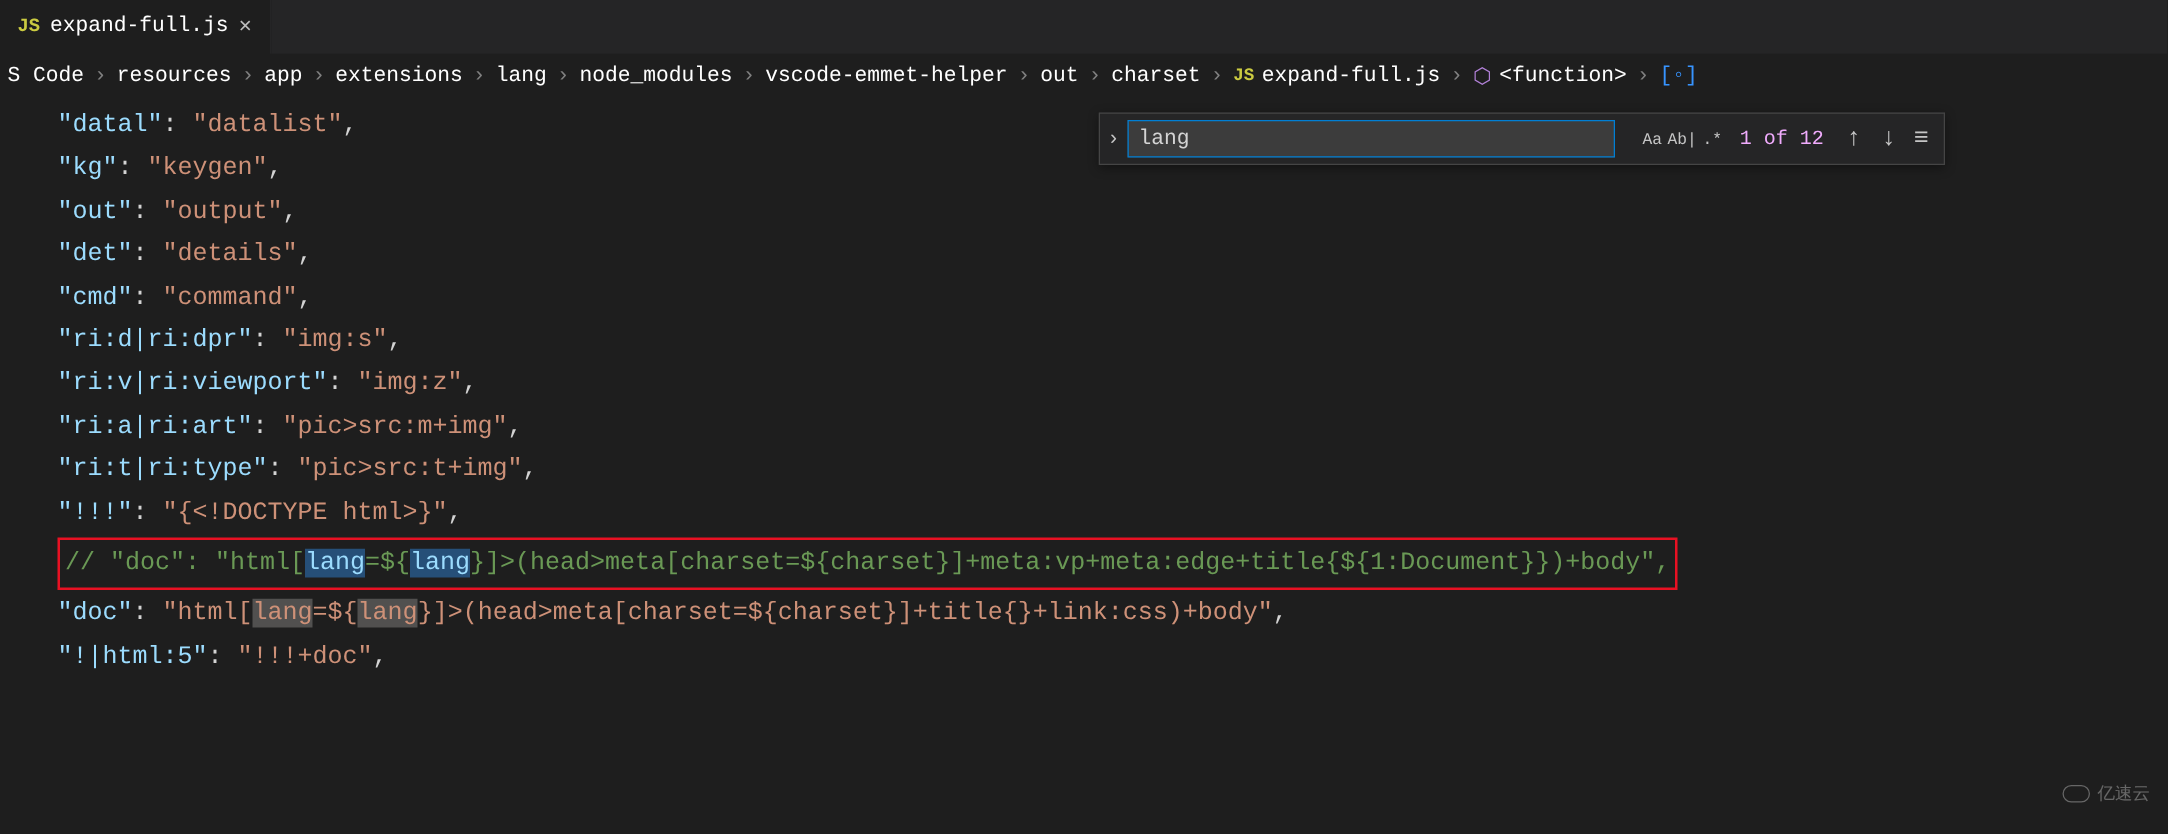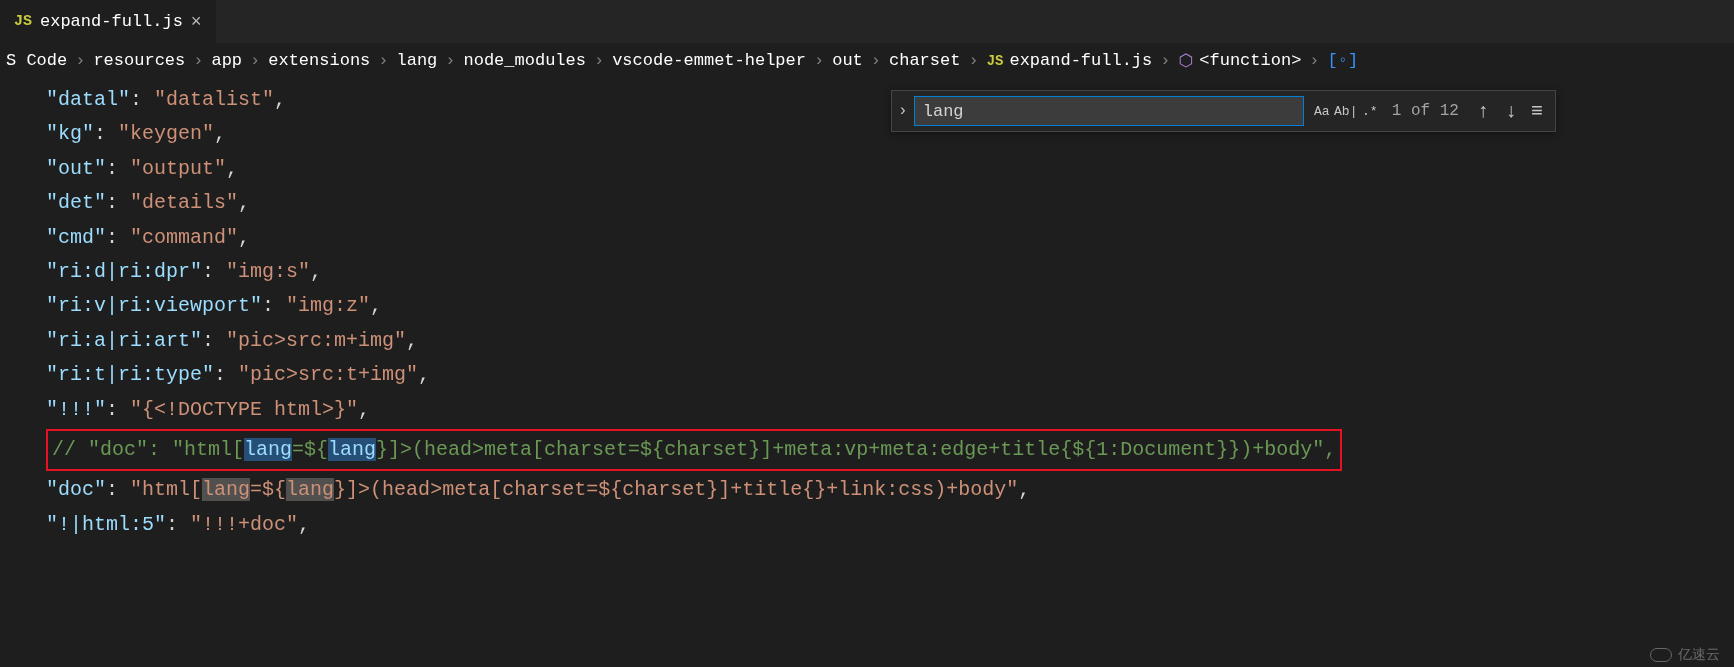--- a/index.html
+++ b/index.html
@@ -80,23 +80,23 @@
     padding: 3px 8px;
     width: 390px;
     height: 30px;
     font-family: inherit;
     outline: none;
   }
   .find-widget .option {
     width: 24px; height: 24px; display: inline-flex; align-items: center; justify-content: center;
     color: #c5c5c5; font-size: 13px;
   }
-  .find-widget .count { color: #a3a3a3; font-size: 16px; padding: 0 10px; }
+  .find-widget .count { color: #f0abfc; font-size: 16px; padding: 0 10px; }
   .find-widget .nav-arrow { color: #c5c5c5; padding: 0 8px; font-size: 20px; }
-  .find-widget .right-group { display:flex; align-items:flex-start; margin-left: 6px; }
+  .find-widget .right-group { display:flex; align-items:flex-start; margin-left: 18px; }
   .find-widget .hamburger { color:#c5c5c5; padding: 0 6px; }
 
   .code {
     padding: 6px 46px;
     line-height: 1.72;
     white-space: pre;
   }
   .tok-key { color: #9cdcfe; }
   .tok-str { color: #ce9178; }
   .tok-punc { color: #d4d4d4; }
@@ -106,21 +106,21 @@
 
   .redbox {
     border: 2px solid #e81123;
     display: inline-block;
     padding: 2px 4px;
     margin: 2px 0;
   }
 
   .watermark {
     position: absolute;
-    bottom: 3px;
+    bottom: 23px;
     right: 14px;
     display: flex;
     align-items: center;
     gap: 6px;
     opacity: 0.35;
     font-size: 14px;
     color: #eeeeee;
   }
   .watermark .cloud {
     display:inline-block; width:22px; height:14px; border:1px solid #eee; border-radius:10px; position:relative;

